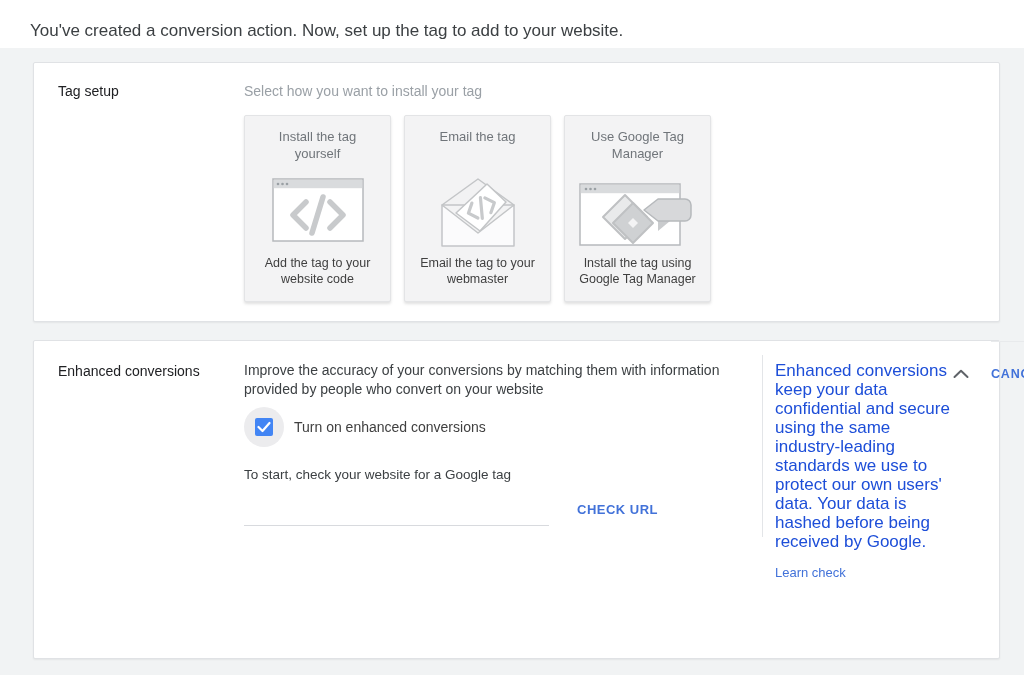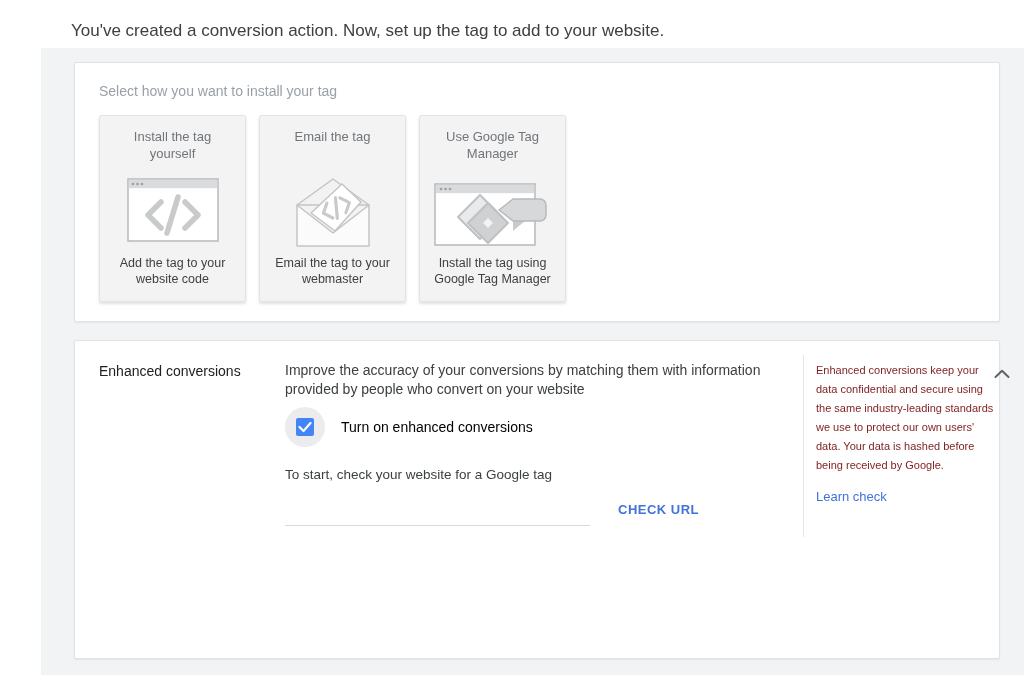--- a/index.html
+++ b/index.html
@@ -1,17 +1,17 @@
 <!DOCTYPE html>
 <html><head>
 <meta charset="utf-8">
 <style>
   * { margin:0; padding:0; box-sizing:border-box; }
   body { font-family:"Liberation Sans", sans-serif; background:#ffffff; }
-  .page { width:1024px; height:675px; background:#ffffff; position:relative; overflow:hidden;padding-left:41px; }
+  .page { width:1024px; height:675px; background:#ffffff; position:relative; overflow:hidden; }
 
   .topband { height:48px; background:#ffffff; padding:20px 0 0 30px; }
   .page-title { font-size:17px; color:#3c4043; line-height:22px; }
 
   .content { background:#f1f3f4; height:627px; padding:14px 24px 15px 33px; }
 
   .card { background:#ffffff; border:1px solid #e0e2e5; border-radius:2px;
           box-shadow:0 1px 2px rgba(0,0,0,.06); }
   .card-tag-setup { height:260px; margin-bottom:18px; display:flex; padding:18px 0 0 24px; }
   .card-enhanced { height:319px; display:flex; flex-direction:row; }
@@ -31,33 +31,33 @@
 
   
   .ec-top { display:flex; flex:1; padding:20px 0 0 24px; }
   .ec-main { width:518px; flex-shrink:0; }
   .ec-desc { font-size:14px; color:#3c4043; line-height:19px; max-width:494px; margin-bottom:8px; }
   .cb-row { display:flex; align-items:center; margin-bottom:20px; cursor:pointer; }
   .cb-ripple { width:40px; height:40px; border-radius:50%; background:#ececee;
                display:flex; align-items:center; justify-content:center; flex-shrink:0; }
   .cb-box { width:18px; height:18px; background:#4285f4; border-radius:2px;
             display:flex; align-items:center; justify-content:center; }
-  .cb-label { font-size:14px; color:#000000; margin-left:16px; }
+  .cb-label { font-size:14px; color:#404040; margin-left:10px; }
   .start-prompt { font-size:13.5px; color:#3c4043; margin-bottom:10px; }
   .input-row { display:flex; align-items:center; }
   .url-input { width:305px; height:34px; border:none; border-bottom:1px solid #d8dade;
                background:transparent; font-size:14px; color:#202124; outline:none;
                font-family:"Liberation Sans", sans-serif; }
   .check-url-btn { margin-left:28px; font-size:13px; font-weight:bold; letter-spacing:.5px;
                    color:#4272d9; cursor:pointer; white-space:nowrap; }
 
   .ec-panel { flex:1; border-left:1px solid #e3e5e8; height:182px; margin-top:-6px;
               padding:6px 0 0 12px; display:flex; }
   .panel-text-col { width:178px; }
-  .panel-text { font-size:11px; line-height:19px; color:#7f1d1d; }
+  .panel-text { font-size:17px; line-height:19px; color:#1d4ed8; }
   .learn-more { display:inline-block; margin-top:14px; font-size:13px; color:#4272d9; cursor:pointer; }
   .panel-chevron { margin-left:auto; margin-right:22px; margin-top:4px; cursor:pointer; height:10px; }
 
   .ec-footer { border-top:1px solid #e8eaec; height:65px; display:flex; align-items:center;
                justify-content:flex-end; padding-right:22px; gap:16px; }
   .btn-text { font-size:12.5px; font-weight:bold; letter-spacing:.8px; }
   .btn-cancel { color:#4272d9; cursor:pointer; }
   .btn-save { color:#b9bdc2; cursor:default; }
 </style>
 </head>
@@ -65,20 +65,21 @@
 
 <div class="page">
 
   <div class="topband">
     <div class="page-title">You've created a conversion action. Now, set up the tag to add to your website.</div>
   </div>
 
   <div class="content">
 
     <div class="card card-tag-setup">
+      <div class="col-label">Tag setup</div>
       <div class="ts-content">
         <div class="ts-prompt">Select how you want to install your tag</div>
         <div class="opt-row">
 
           <div class="opt-card">
             <div class="opt-title">Install the tag yourself</div>
             <div class="opt-icon">
               <svg width="92" height="64" viewBox="0 0 92 64">
                 <rect x="1" y="1" width="90" height="62" fill="#ffffff" stroke="#b6b9bc" stroke-width="1.5"></rect>
                 <rect x="1.8" y="1.8" width="88.4" height="8.4" fill="#d9dbdd"></rect>

